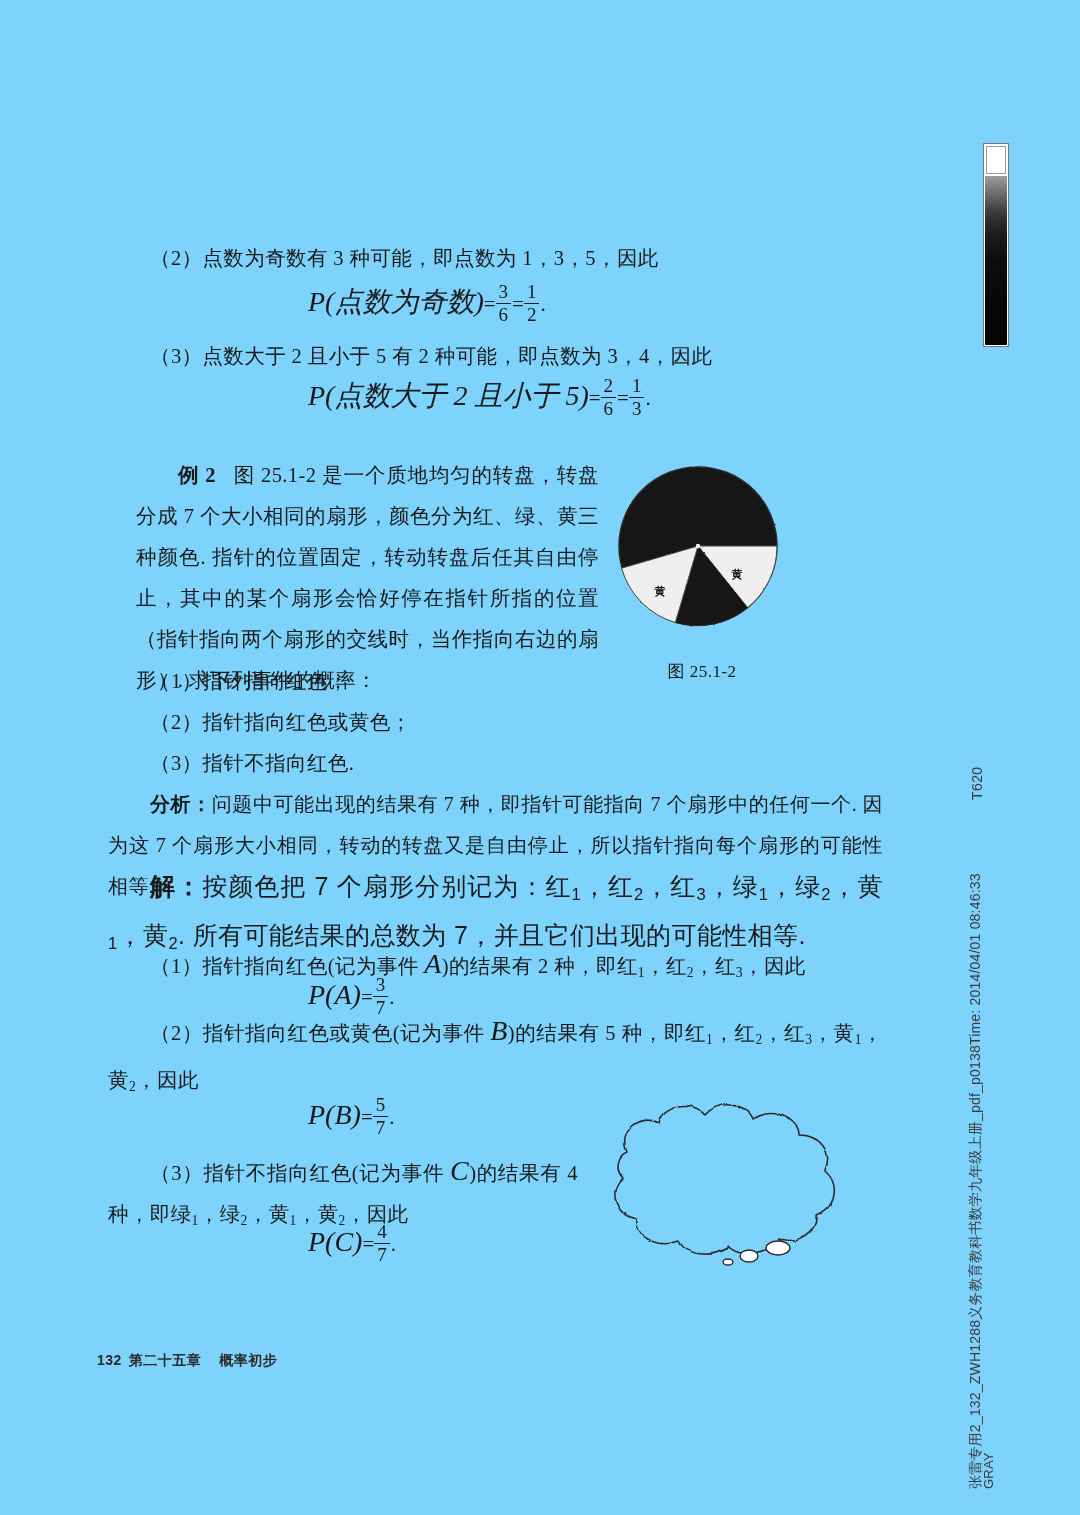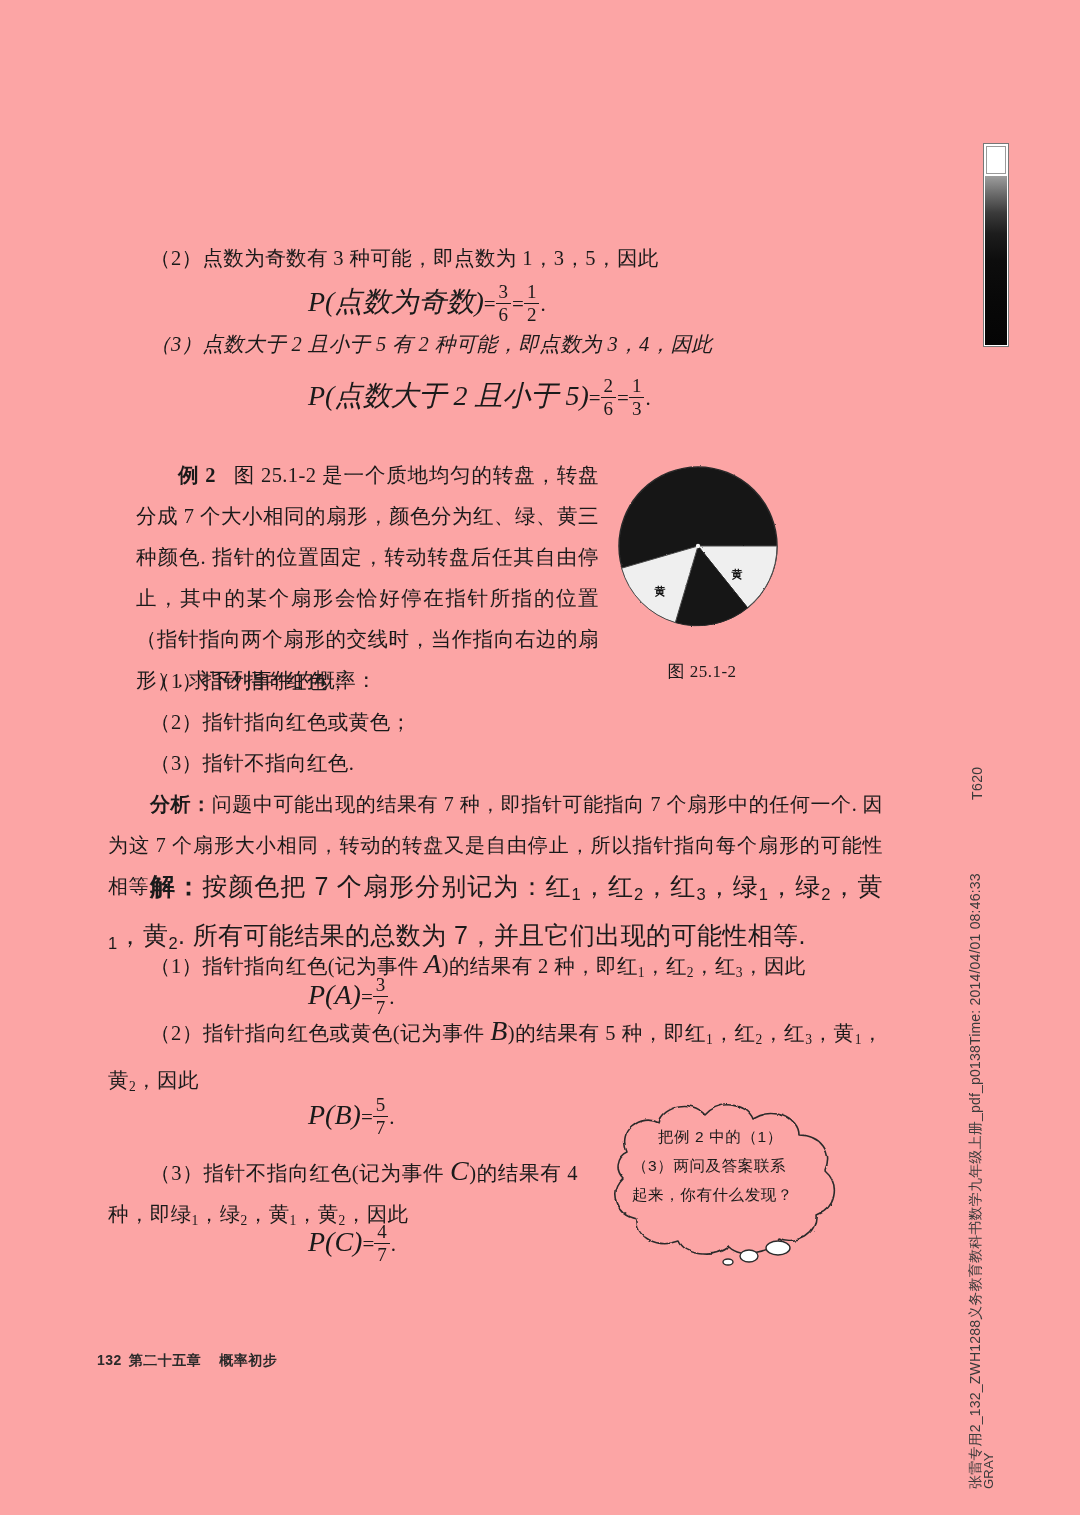--- a/index.html
+++ b/index.html
@@ -8,21 +8,21 @@
     background: #ffffff;
   }
   body {
     font-family: "Liberation Serif", "DejaVu Serif", serif;
     color: #1a1a1a;
   }
   #page {
     position: relative;
     width: 1080px;
     height: 1515px;
-    background: #fca5a5;
+    background: #7dd3fc;
     overflow: hidden;
   }
 
   
   .col {
     position: absolute;
     left: 108px;
     top: 0;
     width: 790px;
   }
@@ -188,21 +188,21 @@
   </div>
 
   <div class="col">
 
     <p class="para indent2" style="position:absolute; top:238px; width:700px;">（2）点数为奇数有 3 种可能，即点数为 1，3，5，因此</p>
 
     <p class="formula" style="position:absolute; top:282px;">
       <span class="mathit"><span>P(点数为奇数)</span></span><span class="eq">=</span><span class="frac"><span class="top">3</span><span class="bar"></span><span class="bot">6</span></span><span class="eq">=</span><span class="frac"><span class="top">1</span><span class="bar"></span><span class="bot">2</span></span><span>.</span>
     </p>
 
-    <p class="para indent2" style="position:absolute; top:324px; width:720px;font-style:italic;">（3）点数大于 2 且小于 5 有 2 种可能，即点数为 3，4，因此</p>
+    <p class="para indent2" style="position:absolute; top:336px; width:720px;">（3）点数大于 2 且小于 5 有 2 种可能，即点数为 3，4，因此</p>
 
     <p class="formula" style="position:absolute; top:376px;">
       <span class="mathit"><span>P(点数大于 2 且小于 5)</span></span><span class="eq">=</span><span class="frac"><span class="top">2</span><span class="bar"></span><span class="bot">6</span></span><span class="eq">=</span><span class="frac"><span class="top">1</span><span class="bar"></span><span class="bot">3</span></span><span>.</span>
     </p>
 
     <p class="para indent2" style="position:absolute; top:455px; width:463px;margin-left:28px;">
       <span class="bold">例 2</span>&nbsp;&nbsp;&nbsp;<span>图 25.1-2 是一个质地均匀的转盘，转盘分成 7 个大小相同的扇形，颜色分为红、绿、黄三种颜色. 指针的位置固定，转动转盘后任其自由停止，其中的某个扇形会恰好停在指针所指的位置（指针指向两个扇形的交线时，当作指向右边的扇形）. 求下列事件的概率：</span>
     </p>
 
     <p class="para indent2" style="position:absolute; top:661px; width:463px;">（1）指针指向红色；</p>
@@ -293,25 +293,20 @@
                  C 60 152, 38 140, 40 122
                  C 20 118, 12 96, 26 82
                  C 18 74, 20 60, 30 56 Z"></path>
       </g>
       <g fill="#ffffff" stroke="#2b2b2b" stroke-width="1.4">
         <ellipse cx="182" cy="152" rx="12" ry="7"></ellipse>
         <ellipse cx="153" cy="160" rx="9" ry="6"></ellipse>
         <ellipse cx="132" cy="166" rx="5" ry="3"></ellipse>
       </g>
     </svg>
-    <div class="bubble-text">
-      <span class="bubble-line bl1">把例 2 中的（1）</span>
-      <span class="bubble-line">（3）两问及答案联系</span>
-      <span class="bubble-line">起来，你有什么发现？</span>
-    </div>
   </div>
 
   <div id="footer">
     <span class="pg">132</span><span class="ch">第二十五章</span><span>概率初步</span>
   </div>
 
   <div class="vert" id="imprint-main">张雷专用2_132_ZWH1288义务教育教科书数学九年级上册_pdf_p0138Time: 2014/04/01 08:46:33</div>
   <div class="vert" id="imprint-gray">GRAY</div>
   <div class="vert" id="imprint-t620">T620</div>
 

